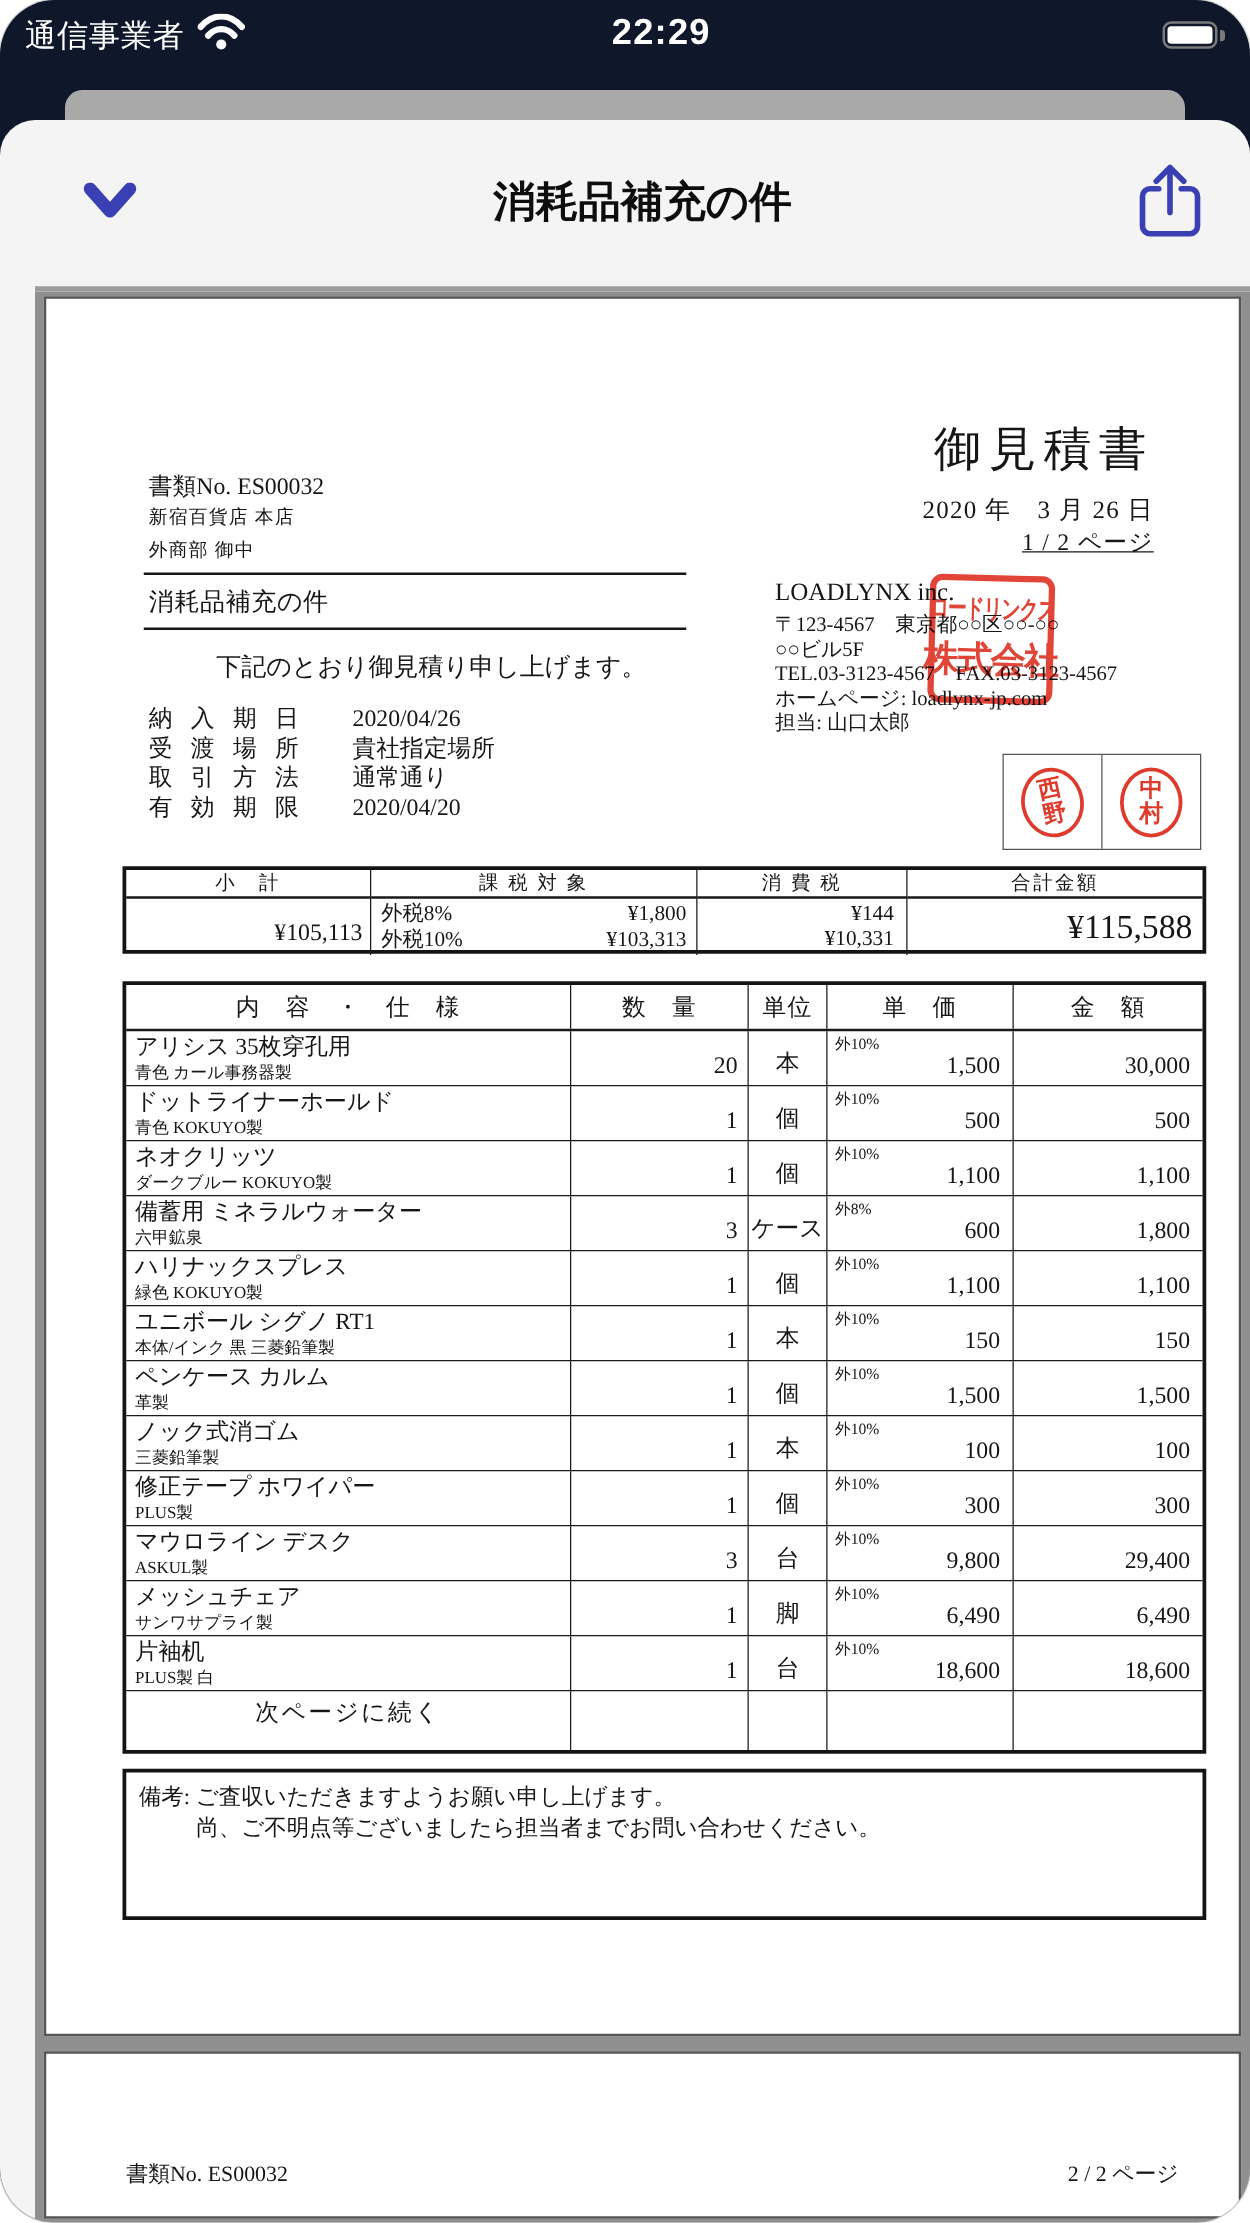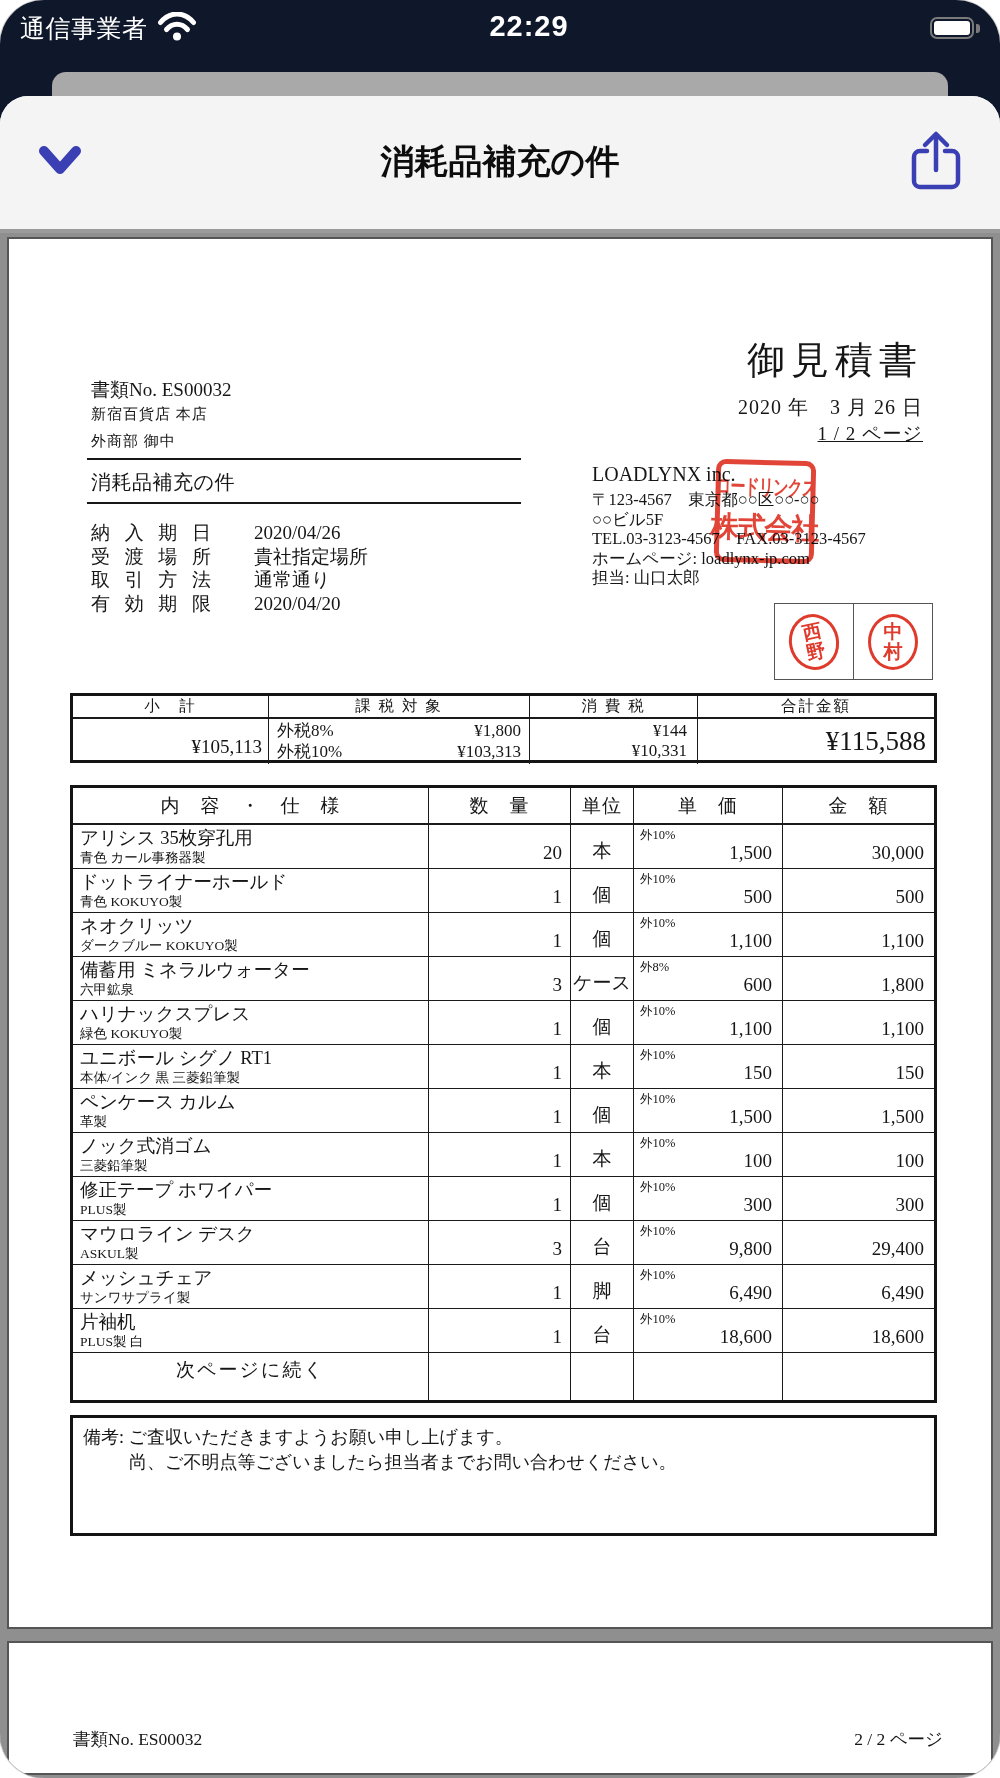--- a/index.html
+++ b/index.html
@@ -13,21 +13,21 @@
   .sb-left{display:flex;align-items:center;gap:10px;}
   .carrier{font-size:25px;letter-spacing:.5px;}
   .sb-time{position:absolute;left:50%;top:10px;transform:translateX(-50%);font-size:29px;font-weight:700;letter-spacing:1px;margin-left:29px;}
   .sb-right{margin-left:auto;display:flex;align-items:center;}
   .battery{width:44px;height:22px;border:2.5px solid #7a7a7a;border-radius:7px;padding:2px;}
   .battery-fill{width:100%;height:100%;background:#fff;border-radius:3px;}
   .battery-cap{width:4px;height:9px;background:#7a7a7a;border-radius:0 3px 3px 0;margin-left:2px;}
 
   
   .behind-card{position:absolute;top:72px;left:52px;right:52px;height:40px;background:#a9a9a9;border-radius:14px 14px 0 0;}
-  .sheet{position:absolute;top:96px;left:0;right:0;bottom:0;background:#f4f4f5;border-radius:28px 28px 0 0;overflow:hidden;display:flex;flex-direction:column;}
+  .sheet{position:absolute;top:96px;left:0;right:0;bottom:0;background:#f4f4f5;border-radius:28px 28px 0 0;overflow:hidden;display:flex;flex-direction:column;padding-left:28px;}
   .navbar{height:137px;flex:0 0 137px;display:flex;align-items:center;justify-content:space-between;padding:0 38px;border-bottom:4px solid #9b9b9b;position:relative;background:#f4f4f5;}
   .nav-btn{background:none;border:none;padding:0;cursor:pointer;display:flex;align-items:center;justify-content:center;}
   .nav-title{position:absolute;left:50%;top:50%;transform:translate(-50%,-52%);font-size:34px;font-weight:700;color:#0d0d0d;white-space:nowrap;}
 
   
   .scroll{flex:1;background:#8f8f8f;padding:4px 7px 0;overflow:hidden;}
   .page{background:#fff;border:2px solid #555;position:relative;font-family:"Liberation Serif","DejaVu Serif",serif;color:#161616;}
   .page1{height:1392px;}
   .pgap{height:12px;}
   .page2{height:134px;}
@@ -156,20 +156,21 @@
 
       <div class="page page1">
 
         <div class="head-left">
           <div class="doc-no">書類No. ES00032</div>
           <div class="recipient">新宿百貨店 本店</div>
           <div class="recipient">外商部 御中</div>
           <div class="rule"></div>
           <div class="subject">消耗品補充の件</div>
           <div class="rule rule2"></div>
+          <div class="greeting">下記のとおり御見積り申し上げます。</div>
           <div class="terms">
               <div class="term-row">
                 <div class="term-label">納入期日</div>
                 <div class="term-value">2020/04/26</div>
               </div>
               <div class="term-row">
                 <div class="term-label">受渡場所</div>
                 <div class="term-value">貴社指定場所</div>
               </div>
               <div class="term-row">

